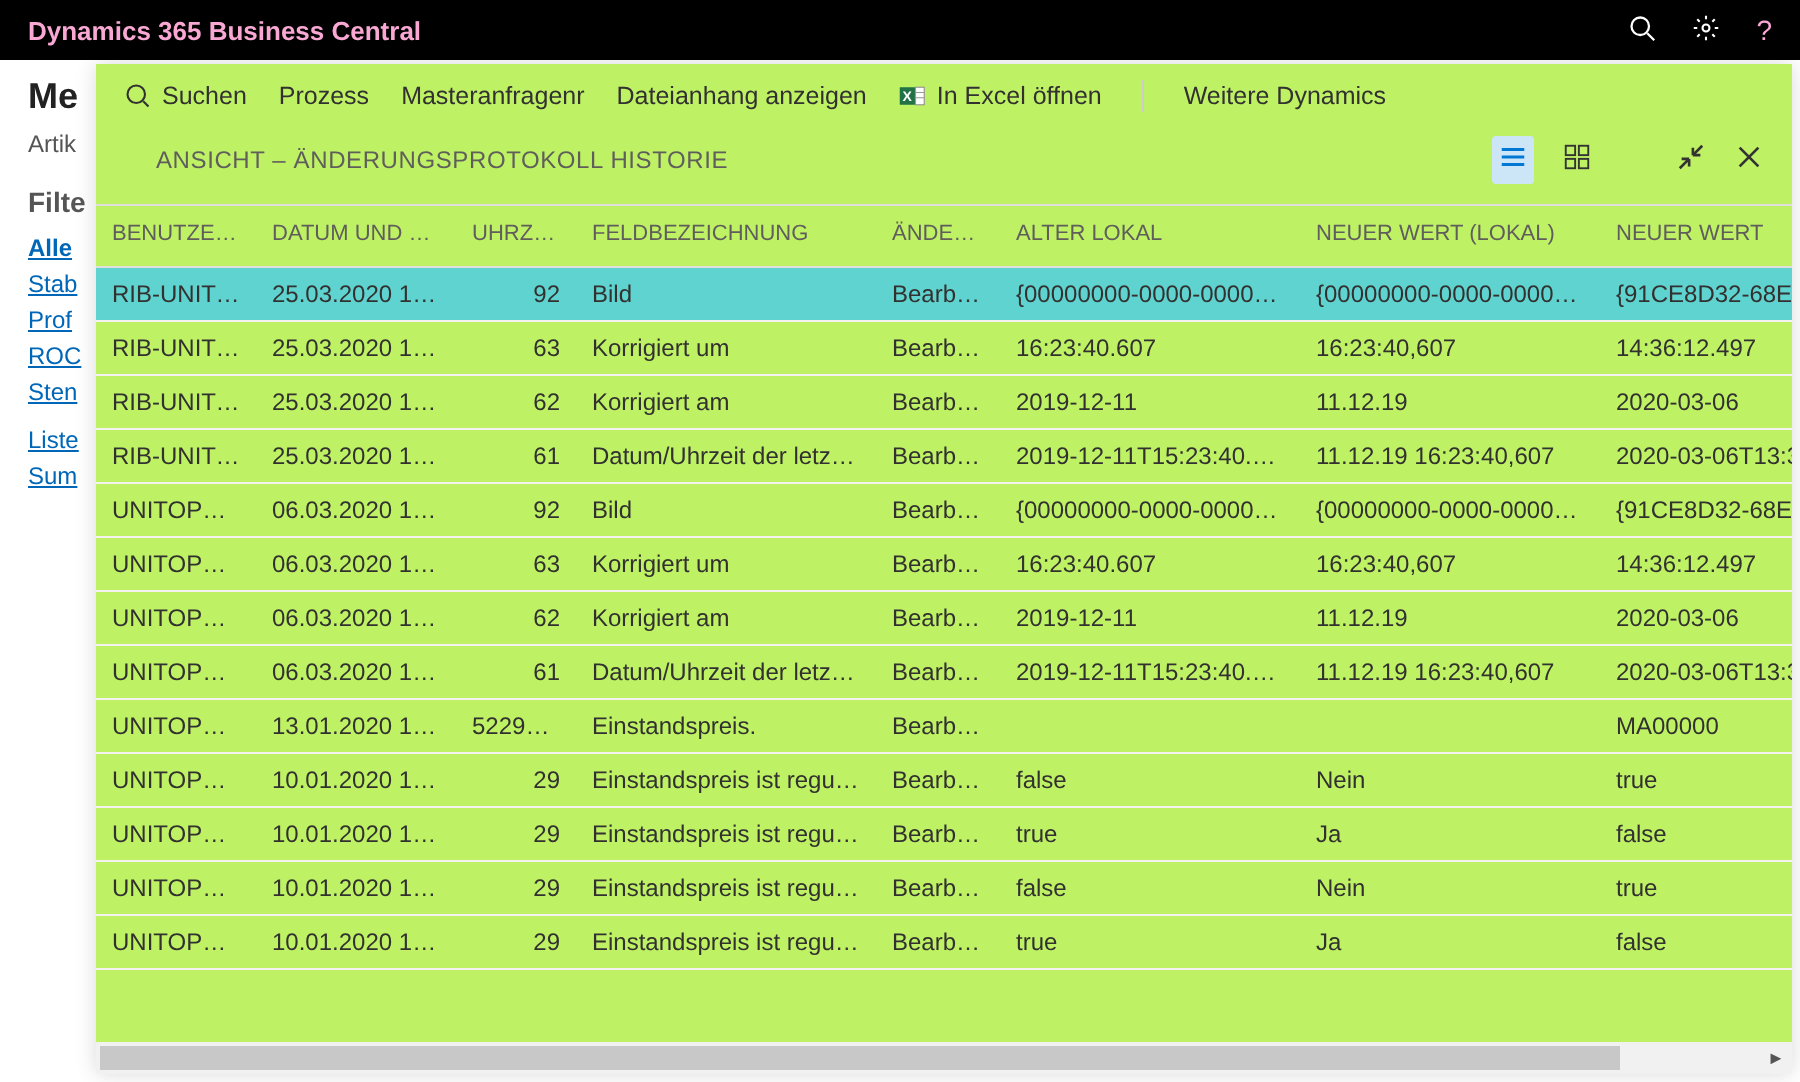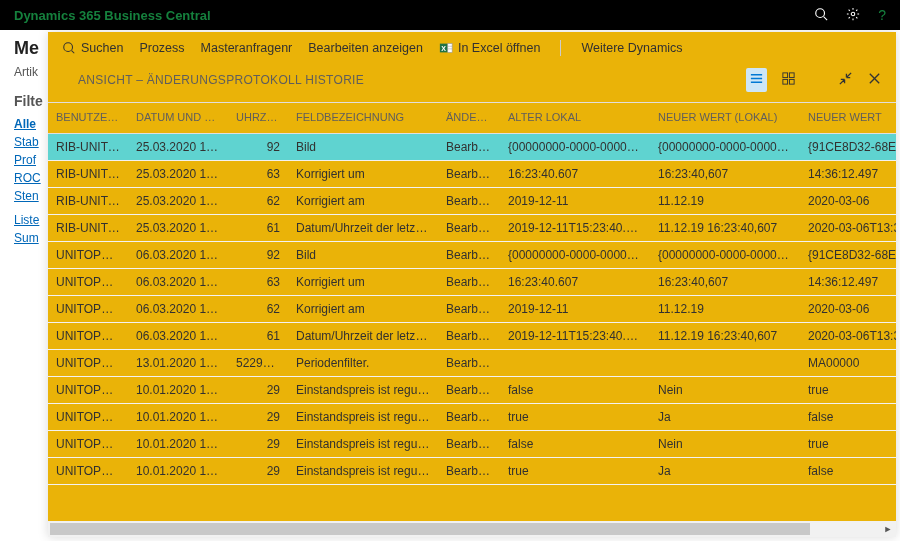--- a/index.html
+++ b/index.html
@@ -1,30 +1,30 @@
 <!DOCTYPE html>
 <html><head>
 <meta charset="utf-8">
 <style>
 * { margin: 0; padding: 0; box-sizing: border-box; }
 body { font-family: "Segoe UI", Arial, sans-serif; font-size: 12px; background: #fff; width: 900px; height: 541px; overflow: hidden; color: #323130; }
-.topbar { background: #000; color: #15803d; height: 30px; display: flex; align-items: center; padding: 0 14px; justify-content: space-between; }
+.topbar { background: #000; color: #f9a8d4; height: 30px; display: flex; align-items: center; padding: 0 14px; justify-content: space-between; }
 .topbar-title { font-size: 13px; font-weight: 600; }
 .topbar-icons { display: flex; gap: 18px; align-items: center; }
 .topbar-icons svg { width: 14px; height: 14px; fill: #fff; }
 
 .bg-page { position: absolute; top: 30px; left: 0; right: 0; padding: 8px 14px; color: #555; font-size: 14px; }
 .bg-page .h1 { font-size: 18px; font-weight: 600; margin-bottom: 6px; color: #222; }
 .bg-page .tab { font-size: 12px; margin-bottom: 14px; }
 .bg-page .filterh { font-size: 14px; font-weight: 600; margin-bottom: 6px; }
 .bg-page ul { list-style: none; font-size: 12px; }
 .bg-page ul li { padding: 2px 0; color: #0067b8; text-decoration: underline; }
 .bg-page ul li.sel { color: #0067b8; font-weight: 600; }
 
-.modal { position: absolute; top: 32px; left: 48px; right: 4px; bottom: 4px; background: #eab308; box-shadow: 0 0 10px rgba(0,0,0,0.15); display: flex; flex-direction: column; }
+.modal { position: absolute; top: 32px; left: 48px; right: 4px; bottom: 4px; background: #bef264; box-shadow: 0 0 10px rgba(0,0,0,0.15); display: flex; flex-direction: column; }
 .toolbar { display: flex; align-items: center; gap: 16px; padding: 8px 14px 6px; font-size: 12.5px; color: #323130; }
 .toolbar .item { display: inline-flex; align-items: center; gap: 5px; cursor: pointer; }
 .toolbar .item svg { width: 14px; height: 14px; }
 .toolbar .sep { width: 1px; height: 16px; background: #ccc; margin: 0 4px; }
 
 .viewheader { display: flex; align-items: center; justify-content: space-between; padding: 6px 14px 10px; margin-left: 16px; }
 .viewtitle { font-size: 12px; color: #605e5c; letter-spacing: 0.3px; }
 .viewicons { display: flex; gap: 14px; align-items: center; }
 .viewicons svg { width: 15px; height: 15px; stroke: #333; fill: none; }
 .viewicons .iconbtn { cursor: pointer; }
@@ -86,21 +86,21 @@
   <div class="toolbar">
     <span class="item">
       <svg viewBox="0 0 16 16">
           <circle cx="7" cy="7" r="5" stroke="#323130" stroke-width="1.2" fill="none"></circle>
           <line x1="11" y1="11" x2="14" y2="14" stroke="#323130" stroke-width="1.2"></line>
         </svg>
       <span>Suchen</span>
     </span>
     <span class="item">Prozess</span>
     <span class="item">Masteranfragenr</span>
-    <span class="item">Bearbeiten anzeigen</span>
+    <span class="item">Dateianhang anzeigen</span>
     <span class="item">
       <span class="excel-icon">
         <svg width="14" height="14" viewBox="0 0 16 16">
             <rect x="1" y="3" width="9" height="10" fill="#217346"></rect>
             <text x="5.3" y="11" font-size="8" fill="#fff" text-anchor="middle" font-weight="bold">X</text>
             <rect x="10" y="3" width="5" height="10" fill="#fff" stroke="#999" stroke-width="0.7"></rect>
             <line x1="10" y1="6" x2="15" y2="6" stroke="#999" stroke-width="0.6"></line>
             <line x1="10" y1="9" x2="15" y2="9" stroke="#999" stroke-width="0.6"></line>
           </svg>
       </span>
@@ -246,21 +246,21 @@
             <td>Datum/Uhrzeit der letzten Änd...</td>
             <td>Bearbeiten</td>
             <td>2019-12-11T15:23:40.607Z</td>
             <td>11.12.19 16:23:40,607</td>
             <td>2020-03-06T13:36:12.497Z</td>
           </tr>
           <tr>
             <td>UNITOPBC@...</td>
             <td>13.01.2020 13:02</td>
             <td class="num">5229228</td>
-            <td>Periodenfilter.</td>
+            <td>Einstandspreis.</td>
             <td>Bearbeiten</td>
             <td></td>
             <td></td>
             <td>MA00000</td>
           </tr>
           <tr>
             <td>UNITOPBC@...</td>
             <td>10.01.2020 16:05</td>
             <td class="num">29</td>
             <td>Einstandspreis ist reguliert</td>

